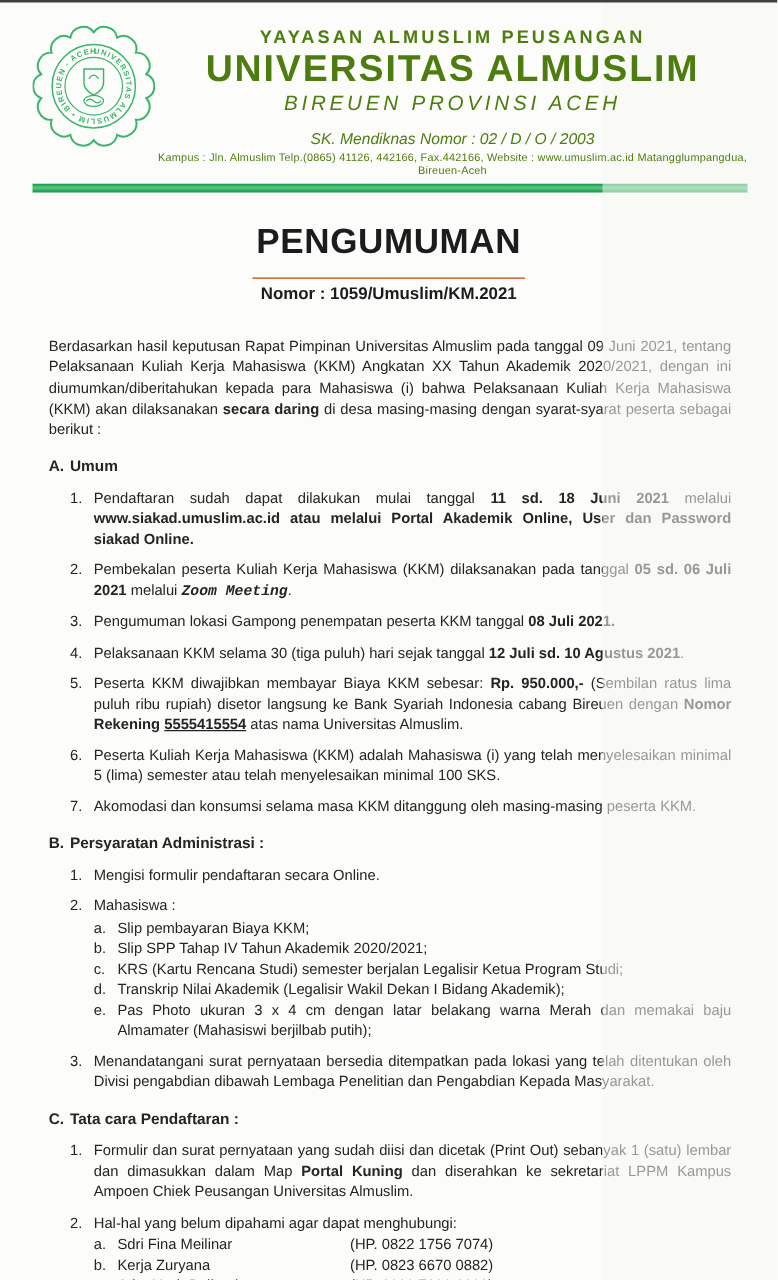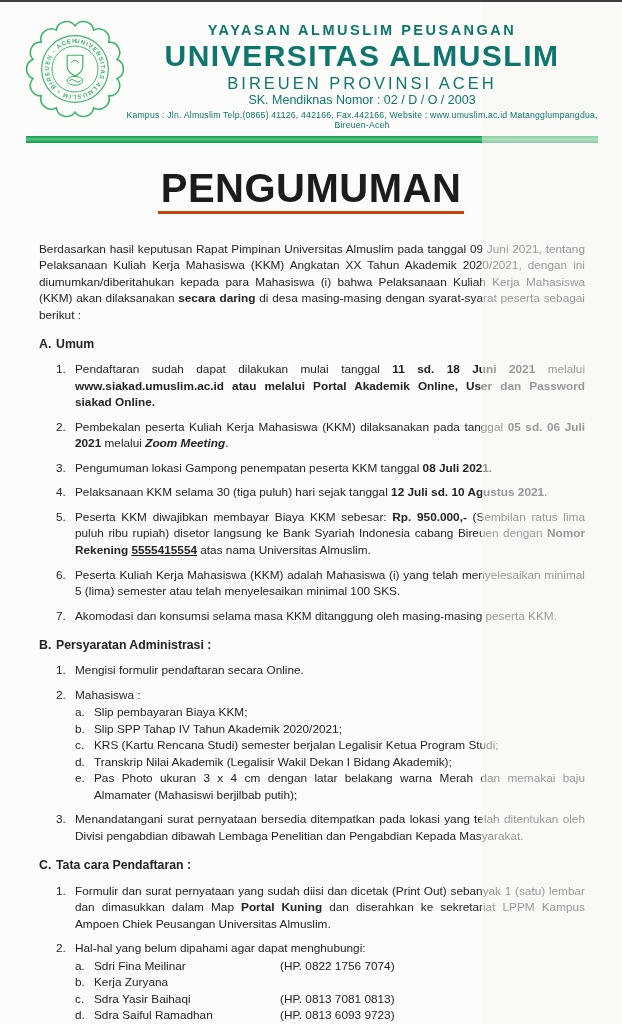--- a/index.html
+++ b/index.html
@@ -7,37 +7,37 @@
     width:622px;height:1024px;position:relative;overflow:hidden;
     background:#fcfcfa;
     font-family:"Liberation Sans",sans-serif;
     color:#242424;
   }
   .scan-right-strip{position:absolute;top:0;right:0;width:140px;height:1024px;background:#f6f6f3;opacity:.55;pointer-events:none;}
   .top-edge{position:absolute;top:0;left:0;width:622px;height:2px;background:#3f3f3f;}
   
   .letterhead{position:relative;display:flex;align-items:flex-start;padding:16px 24px 0 26px;}
   .seal-wrap{width:100px;flex:0 0 100px;padding-top:4px;}
-  .head-text{flex:1;text-align:center;color:#0f766e;line-height:1.12;padding-top:6px;}
+  .head-text{flex:1;text-align:center;color:#4d7c0f;line-height:1.12;padding-top:6px;}
   .ln-foundation{font-size:14.5px;font-weight:bold;letter-spacing:2.5px;}
   .ln-university{font-size:30px;font-weight:bold;letter-spacing:1.5px;margin-top:1px;}
-  .ln-region{font-size:16.5px;letter-spacing:3px;margin-top:1px;}
-  .ln-sk{font-size:12.5px;margin-top:1px;}
+  .ln-region{font-size:16.5px;letter-spacing:3px;margin-top:1px;font-style:italic;}
+  .ln-sk{font-size:12.5px;font-style:italic;margin-top:12px;}
   .ln-campus{font-size:8.7px;margin-top:4px;letter-spacing:.2px;}
   .green-band{margin:5px 24px 0 26px;height:7px;background:linear-gradient(180deg,#149247 0%,#58c981 45%,#149247 100%);}
   
   .title-block{text-align:center;margin-top:24px;}
-  .doc-title{display:inline-block;font-size:40px;font-weight:bold;letter-spacing:.5px;color:#1c1c1c;border-bottom:3px solid #c2410c;padding:0 3px 2px 3px;line-height:1.05;}
+  .doc-title{display:inline-block;font-size:28px;font-weight:bold;letter-spacing:.5px;color:#1c1c1c;border-bottom:1px solid #c2410c;padding:0 3px 15px 3px;line-height:1.05;}
   .doc-number{font-size:13.5px;font-weight:bold;margin-top:4px;color:#1c1c1c;}
   
   .doc-body{padding:15px 37px 0 39px;font-size:11.8px;line-height:1.4;}
   .intro{text-align:justify;}
   .seg{display:inline;}
   .seg-b{font-weight:bold;}
-  .seg-bi{font-weight:bold;font-style:italic;}
+  .seg-bi{font-weight:bold;font-style:italic;font-family:Liberation Mono, monospace;}
   .seg-bu{font-weight:bold;text-decoration:underline;}
   .section{margin-top:13px;}
   .sec-head{display:flex;font-weight:bold;font-size:12.3px;margin-bottom:8px;}
   .sec-label{width:17px;flex:0 0 17px;}
   .sec-title{text-underline-offset:2px;}
   .sec-items{padding-left:17px;}
   .item{display:flex;margin-bottom:8px;}
   .marker{width:19px;flex:0 0 19px;}
   .itext{flex:1;text-align:justify;}
   .sublist{margin-top:1px;}
@@ -76,20 +76,21 @@
     <div class="ln-university">UNIVERSITAS ALMUSLIM</div>
     <div class="ln-region">BIREUEN PROVINSI ACEH</div>
     <div class="ln-sk">SK. Mendiknas Nomor : 02 / D / O / 2003</div>
     <div class="ln-campus">Kampus : Jln. Almuslim Telp.(0865) 41126, 442166, Fax.442166, Website : www.umuslim.ac.id Matangglumpangdua, Bireuen-Aceh</div>
   </div>
 </div>
 <div class="green-band"></div>
 
 <div class="title-block">
   <div class="doc-title">PENGUMUMAN</div>
+  <div class="doc-number">Nomor : 1059/Umuslim/KM.2021</div>
 </div>
 
 <div class="doc-body">
 
   <p class="intro"><span class="seg">Berdasarkan hasil keputusan Rapat Pimpinan Universitas Almuslim pada tanggal 09 Juni 2021, tentang Pelaksanaan Kuliah Kerja Mahasiswa (KKM) Angkatan XX Tahun Akademik 2020/2021, dengan ini diumumkan/diberitahukan kepada para Mahasiswa (i) bahwa Pelaksanaan Kuliah Kerja Mahasiswa (KKM) akan dilaksanakan </span><span class="seg seg-b">secara daring</span><span class="seg"> di desa masing-masing dengan syarat-syarat peserta sebagai berikut :</span></p>
 
   <div class="section">
     <div class="sec-head">
       <span class="sec-label">A.</span>
       <span class="sec-title">Umum</span>
@@ -187,20 +188,21 @@
           <span class="seg">Hal-hal yang belum dipahami agar dapat menghubungi:</span>
           <div class="sublist">
             <div class="subitem contact-row">
                 <span class="submarker">a.</span>
                 <span class="contact-name">Sdri Fina Meilinar</span>
                 <span class="contact-phone">(HP. 0822 1756 7074)</span>
               </div>
             <div class="subitem contact-row">
                 <span class="submarker">b.</span>
                 <span class="contact-name">Kerja Zuryana</span>
+                <span class="contact-phone">(HP. 0823 6670 0882)</span>
               </div>
             <div class="subitem contact-row">
                 <span class="submarker">c.</span>
                 <span class="contact-name">Sdra Yasir Baihaqi</span>
                 <span class="contact-phone">(HP. 0813 7081 0813)</span>
               </div>
             <div class="subitem contact-row">
                 <span class="submarker">d.</span>
                 <span class="contact-name">Sdra Saiful Ramadhan</span>
                 <span class="contact-phone">(HP. 0813 6093 9723)</span>

